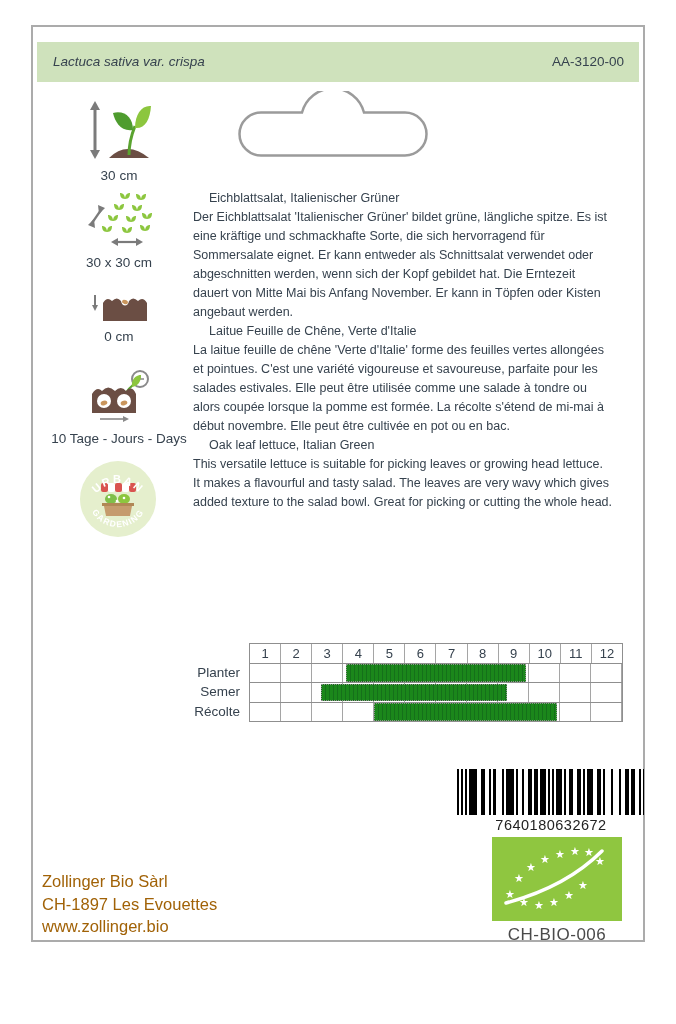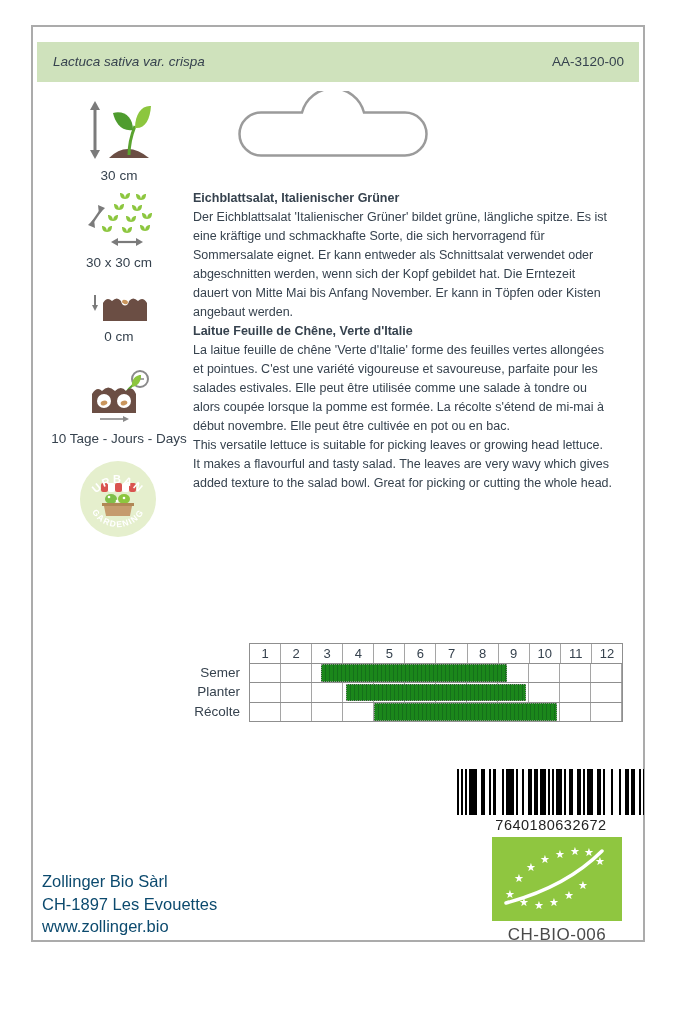--- a/index.html
+++ b/index.html
@@ -22,41 +22,41 @@
 
   .brand-logo{position:absolute;left:400px;top:60px;width:208px;height:104px;}
 
   .spec-item{position:absolute;left:6px;width:160px;text-align:center;}
   .spec-item .spec-label{font-size:13.5px;margin-top:4px;text-align:center;}
   .spec-icon{display:inline-block;}
 
   .badge{position:absolute;left:46px;top:433px;}
 
   .descriptions{position:absolute;left:160px;top:162px;width:420px;font-size:12.5px;line-height:19px;}
-  .desc-title{font-weight:bold;}
+  .desc-title{font-weight:normal;margin-left:16px;}
 
   .calendar{position:absolute;left:150px;top:616px;}
   .cal-row{display:flex;}
   .cal-label{width:66px;text-align:right;padding-right:9px;font-size:13.5px;line-height:19.5px;box-sizing:border-box;}
   .cal-grid{position:relative;display:flex;width:372px;height:18.5px;border-left:1.4px solid #8f8f8f;border-right:1.4px solid #8f8f8f;border-top:1.4px solid #8f8f8f;box-sizing:content-box;background:#fff;}
   .cal-row:last-child .cal-grid{border-bottom:1.4px solid #8f8f8f;}
   .cal-cell{flex:1;border-right:1px solid #a5a5a5;box-sizing:border-box;}
   .cal-cell:last-child{border-right:none;}
   .cal-head .cal-cell{display:flex;align-items:center;justify-content:center;font-size:13px;}
   .cal-bar{position:absolute;top:0.5px;bottom:0.5px;background:repeating-linear-gradient(90deg,var(--calgreen) 0 3px,#15701a 3px 4px);border:1px dotted #8f8f8f;box-sizing:border-box;z-index:2;}
 
   .barcode{position:absolute;left:404px;top:742px;width:188px;padding-left:20px;}
   .barcode-bars{display:flex;height:46px;width:188px;align-items:stretch;}
   .barcode-bars div{height:100%;}
   .barcode-num{text-align:center;font-size:14.5px;letter-spacing:0.5px;color:#222;margin-top:2px;}
 
   .eu-logo{position:absolute;left:459px;top:810px;}
   .organic-code{position:absolute;left:459px;top:898px;width:130px;text-align:center;font-size:17px;letter-spacing:0.5px;color:#4a4a4a;}
 
-  .address{position:absolute;left:9px;top:843px;font-size:16.5px;line-height:22.5px;color:#0c4a6e;}
+  .address{position:absolute;left:9px;top:843px;font-size:16.5px;line-height:22.5px;color:#a16207;}
 </style>
 </head>
 <body>
 
 <div class="packet">
 <div class="inner">
 
   <div class="variety-bar">
     <span class="species">Lactuca sativa var. crispa</span>
     <span class="code">AA-3120-00</span>
@@ -169,20 +169,21 @@
         <textPath href="#arcBot" startOffset="50%" text-anchor="middle">GARDENING</textPath>
       </text>
     </svg>
   </div>
 
   <div class="descriptions">
     <div class="desc-title">Eichblattsalat, Italienischer Grüner</div>
     <div class="desc-body">Der Eichblattsalat 'Italienischer Grüner' bildet grüne, längliche spitze. Es ist eine kräftige und schmackhafte Sorte, die sich hervorragend für Sommersalate eignet. Er kann entweder als Schnittsalat verwendet oder abgeschnitten werden, wenn sich der Kopf gebildet hat. Die Erntezeit dauert von Mitte Mai bis Anfang November. Er kann in Töpfen oder Kisten angebaut werden.</div>
     <div class="desc-title">Laitue Feuille de Chêne, Verte d'Italie</div>
     <div class="desc-body">La laitue feuille de chêne 'Verte d'Italie' forme des feuilles vertes allongées et pointues. C'est une variété vigoureuse et savoureuse, parfaite pour les salades estivales. Elle peut être utilisée comme une salade à tondre ou alors coupée lorsque la pomme est formée. La récolte s'étend de mi-mai à début novembre. Elle peut être cultivée en pot ou en bac.</div>
+    <div class="desc-title">Oak leaf lettuce, Italian Green</div>
     <div class="desc-body">This versatile lettuce is suitable for picking leaves or growing head lettuce. It makes a flavourful and tasty salad. The leaves are very wavy which gives added texture to the salad bowl. Great for picking or cutting the whole head.</div>
   </div>
 
   <div class="calendar">
     <div class="cal-row">
       <div class="cal-label"></div>
       <div class="cal-grid cal-head">
         <div class="cal-cell">1</div>
         <div class="cal-cell">2</div>
         <div class="cal-cell">3</div>
@@ -191,53 +192,53 @@
         <div class="cal-cell">6</div>
         <div class="cal-cell">7</div>
         <div class="cal-cell">8</div>
         <div class="cal-cell">9</div>
         <div class="cal-cell">10</div>
         <div class="cal-cell">11</div>
         <div class="cal-cell">12</div>
       </div>
     </div>
     <div class="cal-row">
+      <div class="cal-label">Planter</div>
+      <div class="cal-grid">
+        <div class="cal-cell"></div>
+            <div class="cal-cell"></div>
+            <div class="cal-cell"></div>
+            <div class="cal-cell"></div>
+            <div class="cal-cell"></div>
+            <div class="cal-cell"></div>
+            <div class="cal-cell"></div>
+            <div class="cal-cell"></div>
+            <div class="cal-cell"></div>
+            <div class="cal-cell"></div>
+            <div class="cal-cell"></div>
+            <div class="cal-cell"></div>
+        <div class="cal-bar" style="left: 25.8333%; width: 48.3333%;"></div>
+      </div>
+    </div>
+    <div class="cal-row">
       <div class="cal-label">Semer</div>
       <div class="cal-grid">
         <div class="cal-cell"></div>
             <div class="cal-cell"></div>
             <div class="cal-cell"></div>
             <div class="cal-cell"></div>
             <div class="cal-cell"></div>
             <div class="cal-cell"></div>
             <div class="cal-cell"></div>
             <div class="cal-cell"></div>
             <div class="cal-cell"></div>
             <div class="cal-cell"></div>
             <div class="cal-cell"></div>
             <div class="cal-cell"></div>
         <div class="cal-bar" style="left: 19.1667%; width: 50%;"></div>
-      </div>
-    </div>
-    <div class="cal-row">
-      <div class="cal-label">Planter</div>
-      <div class="cal-grid">
-        <div class="cal-cell"></div>
-            <div class="cal-cell"></div>
-            <div class="cal-cell"></div>
-            <div class="cal-cell"></div>
-            <div class="cal-cell"></div>
-            <div class="cal-cell"></div>
-            <div class="cal-cell"></div>
-            <div class="cal-cell"></div>
-            <div class="cal-cell"></div>
-            <div class="cal-cell"></div>
-            <div class="cal-cell"></div>
-            <div class="cal-cell"></div>
-        <div class="cal-bar" style="left: 25.8333%; width: 48.3333%;"></div>
       </div>
     </div>
     <div class="cal-row">
       <div class="cal-label">Récolte</div>
       <div class="cal-grid">
         <div class="cal-cell"></div>
             <div class="cal-cell"></div>
             <div class="cal-cell"></div>
             <div class="cal-cell"></div>
             <div class="cal-cell"></div>

